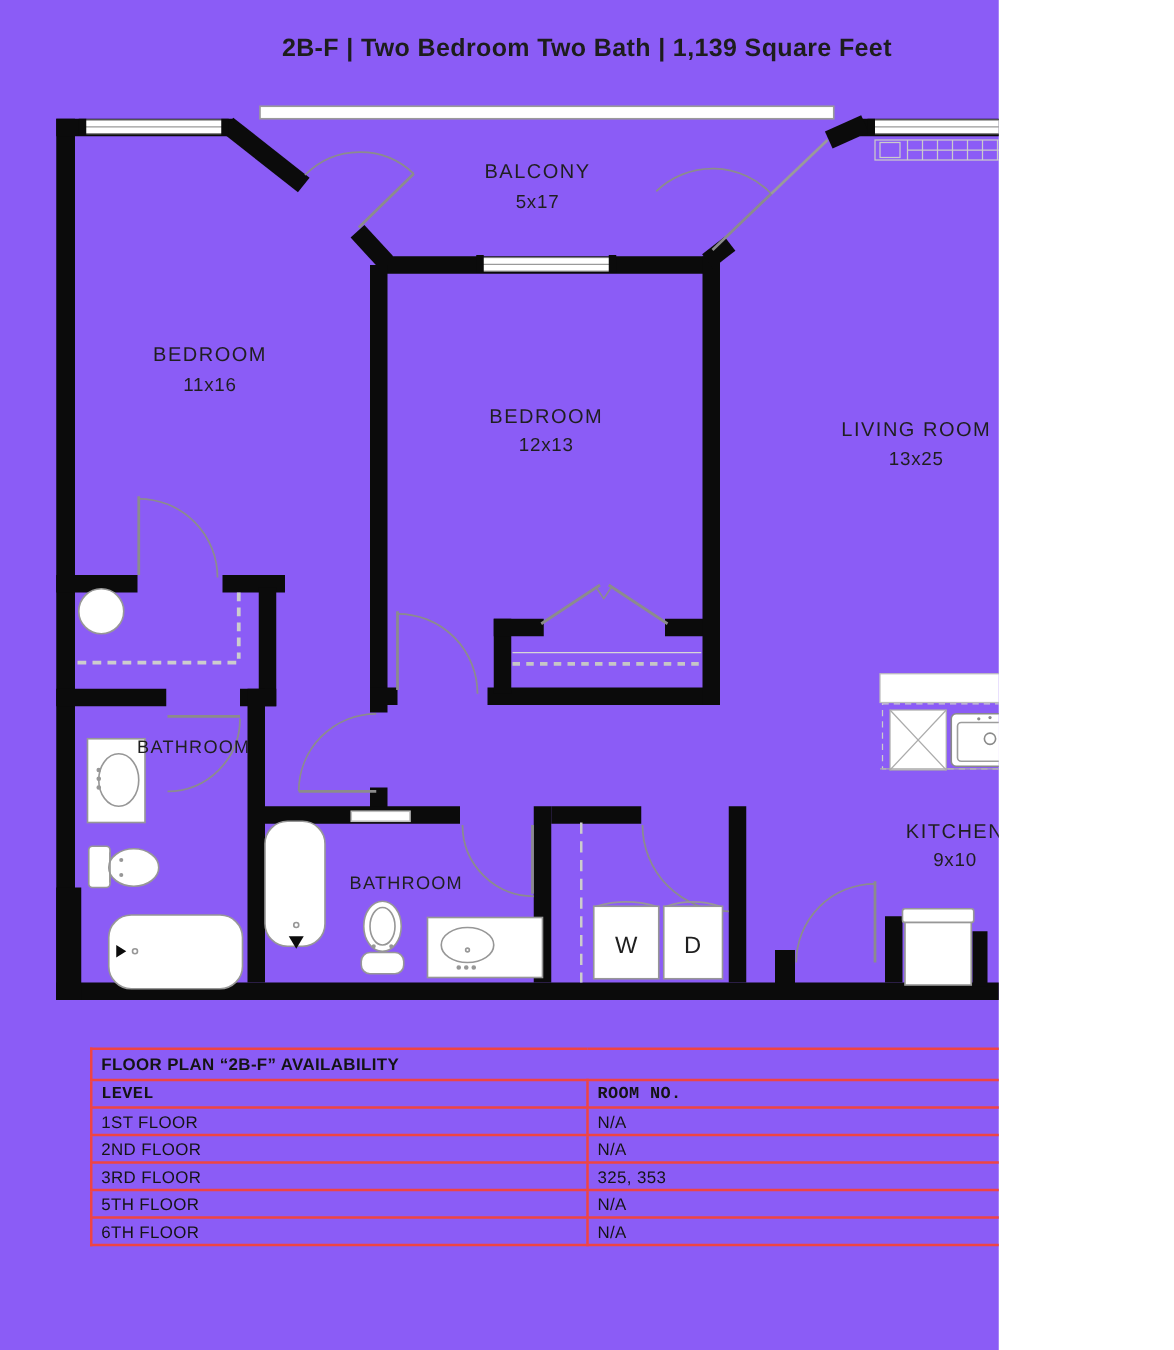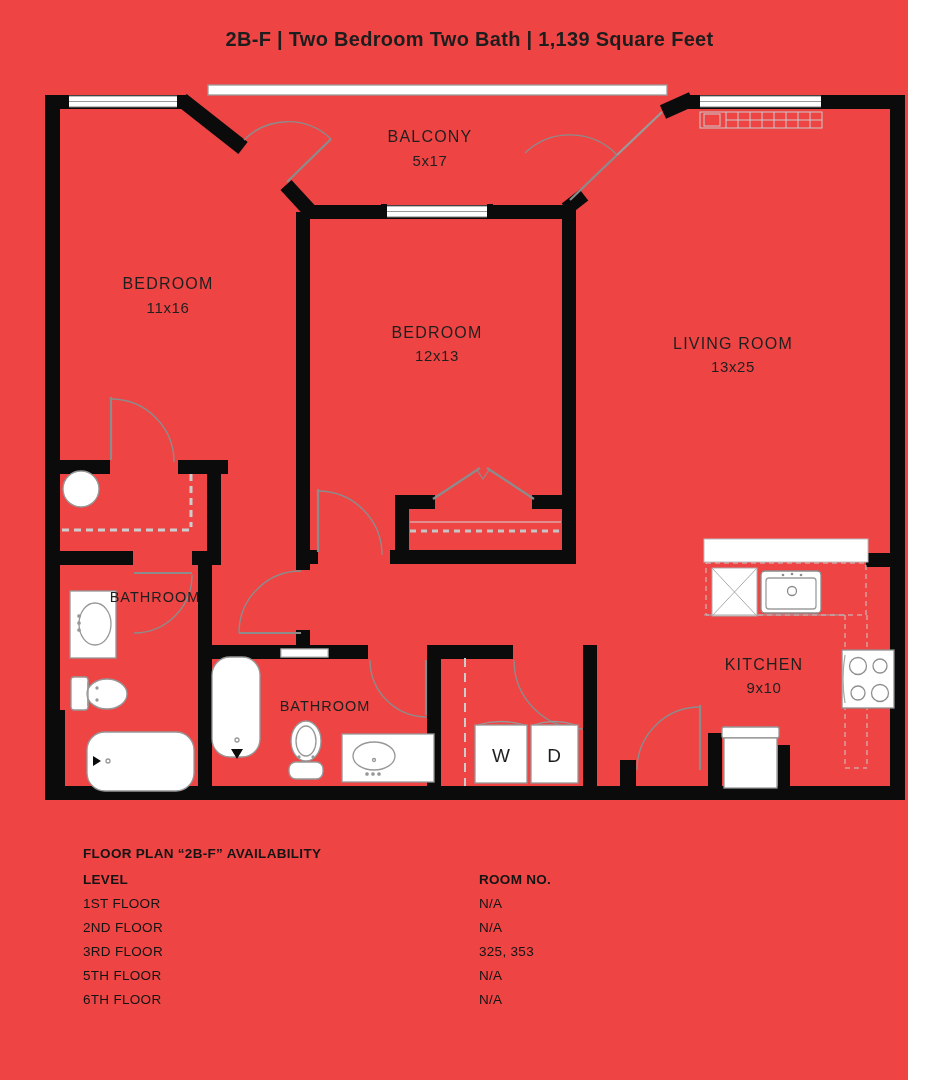--- a/index.html
+++ b/index.html
@@ -1,31 +1,31 @@
 <!DOCTYPE html>
 <html><head>
 <meta charset="utf-8">
 <style>
   html,body{margin:0;padding:0;background:#ffffff;}
-  .page{position:relative;width:908px;height:1080px;background:#ef4444;overflow:hidden;
+  .page{position:relative;width:799px;height:1080px;background:#8b5cf6;overflow:hidden;
         font-family:"Liberation Sans",sans-serif;color:#1c1c1c;}
   .plan-title{position:absolute;left:0;top:28px;width:939px;text-align:center;
         font-size:20px;font-weight:bold;letter-spacing:.3px;color:#1d1d1d;}
   svg.plan{position:absolute;left:0;top:0;}
   svg text{font-family:"Liberation Sans",sans-serif;fill:#1f1f1f;}
   .room-name{font-size:16px;letter-spacing:1.2px;}
   .room-dims{font-size:15px;letter-spacing:.6px;}
   .bath-name{font-size:14.5px;letter-spacing:1px;}
   .wd-letter{font-size:19px;letter-spacing:0;}
   .avail{position:absolute;left:72px;top:838px;width:796px;border-collapse:collapse;
         table-layout:fixed;}
-  .avail th,.avail td{border:4px solid #ef4444;padding:1px 7px;text-align:left;
+  .avail th,.avail td{border:2px solid #ef4444;padding:1px 7px;text-align:left;
         font-size:13.5px;letter-spacing:.3px;color:#141414;white-space:nowrap;overflow:hidden;}
   .avail .t-title th{height:21px;font-size:13.5px;}
-  .avail .t-head th{height:18px;}
+  .avail .t-head th{height:18px;font-family:Liberation Mono, monospace;}
   .avail td{height:18px;font-weight:normal;}
   .avail .col-level{width:106px;}
   .watermark{position:absolute;left:2px;top:1072px;z-index:1;white-space:nowrap;
         font-family:"Liberation Serif",serif;font-size:66px;letter-spacing:1px;
         color:#f3f3f3;-webkit-text-stroke:1.2px #c2c2c2;}
   .disclaimer{position:absolute;left:296px;top:1031px;z-index:2;
         font-size:13.5px;font-style:italic;color:#2e2e2e;letter-spacing:.1px;}
 </style>
 </head>
 <body>

